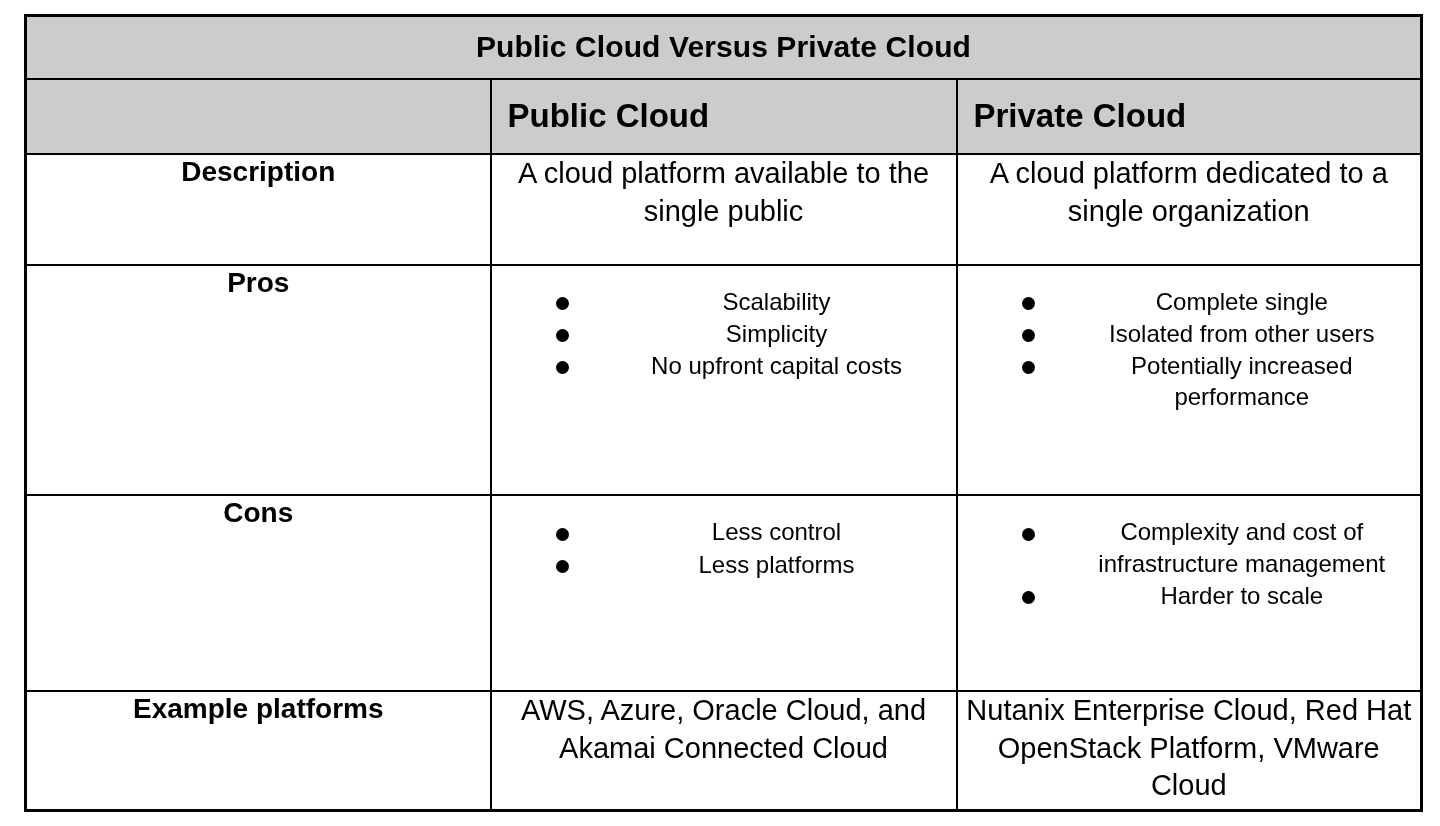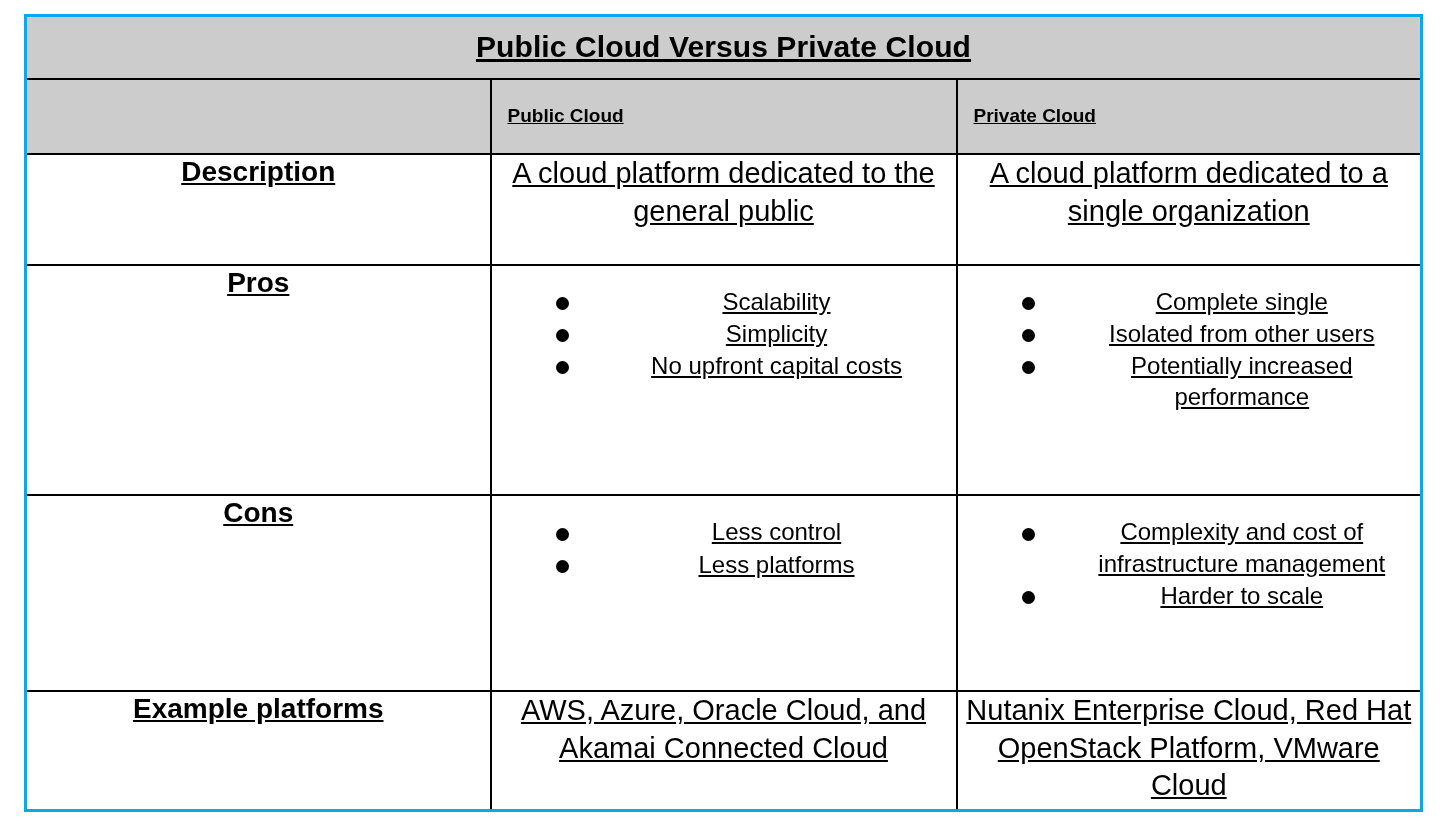--- a/index.html
+++ b/index.html
@@ -23,23 +23,22 @@
   }
 
   .cmp-table {
     position: absolute;
     left: 24px;
     top: 14px;
     width: 1396px;
     height: 798px;
     border-collapse: collapse;
     table-layout: fixed;
-    border: 3px solid #0ea5e9;
+    border: 3px solid #000000;
     box-sizing: border-box;
-    text-decoration: underline;
   }
 
   .cmp-table td, .cmp-table th {
     border: 2px solid #000000;
     padding: 0;
     vertical-align: top;
     box-sizing: border-box;
     text-align: center;
   }
 
@@ -58,21 +57,21 @@
     font-weight: bold;
     letter-spacing: 0.1px;
   }
 
   
   .head-row th {
     background: #cccccc;
     height: 73px;
     text-align: left;
     vertical-align: middle;
-    font-size: 19px;
+    font-size: 33px;
     font-weight: bold;
     padding-left: 16px;
   }
   .head-row th.blank { padding-left: 0; }
 
   
   .row-desc    td { height: 107px; }
   .row-pros    td { height: 223px; }
   .row-cons    td { height: 189px; }
   .row-example td { height: 107px; }
@@ -132,21 +131,21 @@
       </tr>
 
       <tr class="head-row">
         <th class="blank"></th>
         <th>Public Cloud</th>
         <th>Private Cloud</th>
       </tr>
 
       <tr class="row-desc">
         <td class="cell-label">Description</td>
-        <td class="cell-text">A cloud platform dedicated to the general public</td>
+        <td class="cell-text">A cloud platform available to the single public</td>
         <td class="cell-text">A cloud platform dedicated to a single organization</td>
       </tr>
 
       <tr class="row-pros">
         <td class="cell-label">Pros</td>
         <td>
           <ul class="bullets">
               <li><span class="dot"></span><span>Scalability</span></li>
               <li><span class="dot"></span><span>Simplicity</span></li>
               <li><span class="dot"></span><span>No upfront capital costs</span></li>

